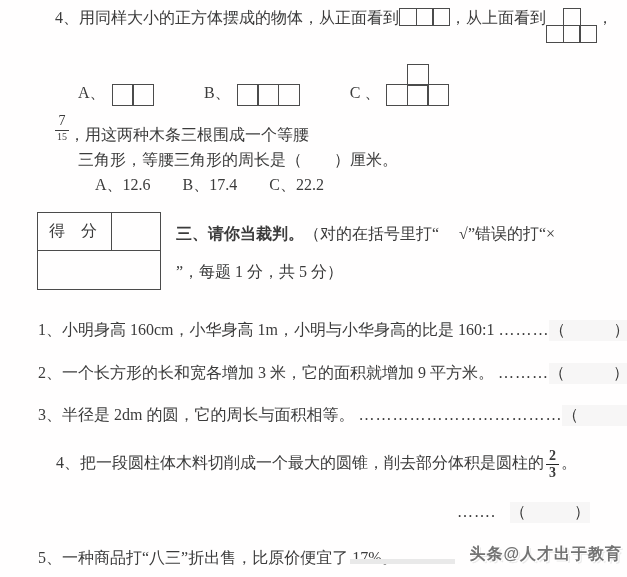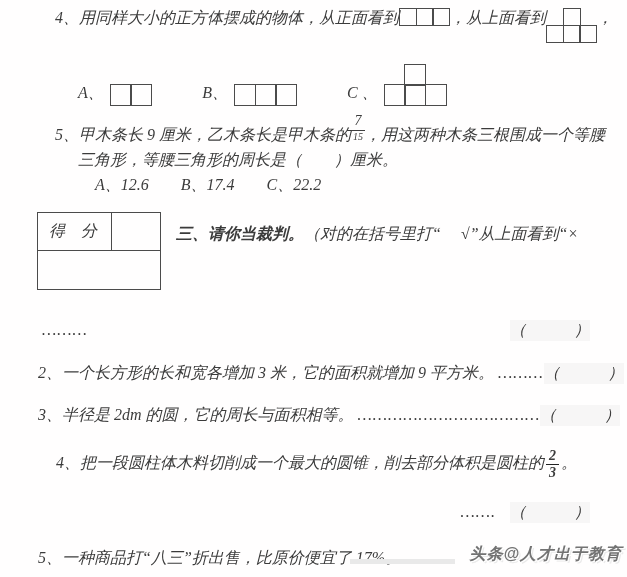--- a/index.html
+++ b/index.html
@@ -4,21 +4,21 @@
 <style>
   html,body{margin:0;padding:0;}
   body{
     width:627px;height:577px;
     font-family:"Liberation Serif","DejaVu Serif",serif;
     background:#ffffff;
   }
   .paper{
     position:relative;width:627px;height:577px;
     background:#fffefe;overflow:hidden;
-    color:#3b3b3b;font-size:16px;font-style:italic;
+    color:#3b3b3b;font-size:16px;
   }
   .abs{position:absolute;white-space:nowrap;}
   
   .sq{box-sizing:border-box;border:1.5px solid #4b4b4b;background:transparent;}
   .sq-row{display:inline-flex;}
   .sq-row .sq + .sq{margin-left:-1.5px;}
   .sq-tee{display:inline-flex;flex-direction:column;align-items:center;}
   .sq-tee .sq-top{margin-bottom:-1.5px;}
   .inline-shape{vertical-align:-3px;}
   
@@ -104,38 +104,40 @@
           <div class="sq-row">
             <div class="sq" style="width: 22px; height: 22px;"></div>
             <div class="sq" style="width: 22px; height: 22px;"></div>
             <div class="sq" style="width: 22px; height: 22px;"></div>
           </div>
         </span>
     </span>
   </div>
 
   <div class="abs" style="left:55px;top:125px;">
-    <span>5、甲木条长 9 厘米，乙木条长是甲木条的</span><span class="ofrac"><span class="ofrac-num">7</span><span class="ofrac-den">15</span></span><span>，用这两种木条三根围成一个等腰</span>
+    <span class="ofrac"><span class="ofrac-num">7</span><span class="ofrac-den">15</span></span><span>，用这两种木条三根围成一个等腰</span>
   </div>
 
   <div class="abs" style="left:78px;top:150px;">三角形，等腰三角形的周长是（　　）厘米。</div>
 
   <div class="abs" style="left:95px;top:175px;text-align:right;">A、12.6　　B、17.4　　C、22.2</div>
 
   <div class="score-table">
     <div class="score-cell cb cr">得　分</div>
     <div class="score-cell cb"></div>
     <div class="score-cell"></div>
   </div>
 
   <div class="abs sec-head" style="left:176px;top:214px;">
-    <span class="sec-title">三、请你当裁判。</span><span>（对的在括号里打“　 √”从上面看到“×</span>
+    <span class="sec-title">三、请你当裁判。</span><span>（对的在括号里打“　 √”错误的打“×</span>
   </div>
+  <div class="abs sec-head" style="left:176px;top:252px;">”，每题 1 分，共 5 分）</div>
 
   <div class="judge-line" style="top:320px;">
+    <span>1、小明身高 160cm，小华身高 1m，小明与小华身高的比是 160:1</span>
     <span class="dots">………</span>
     <span class="answer">（　　　）</span>
   </div>
 
   <div class="judge-line" style="top:363px;">
     <span>2、一个长方形的长和宽各增加 3 米，它的面积就增加 9 平方米。</span>
     <span class="dots">………</span>
     <span class="answer">（　　　）</span>
   </div>
 

